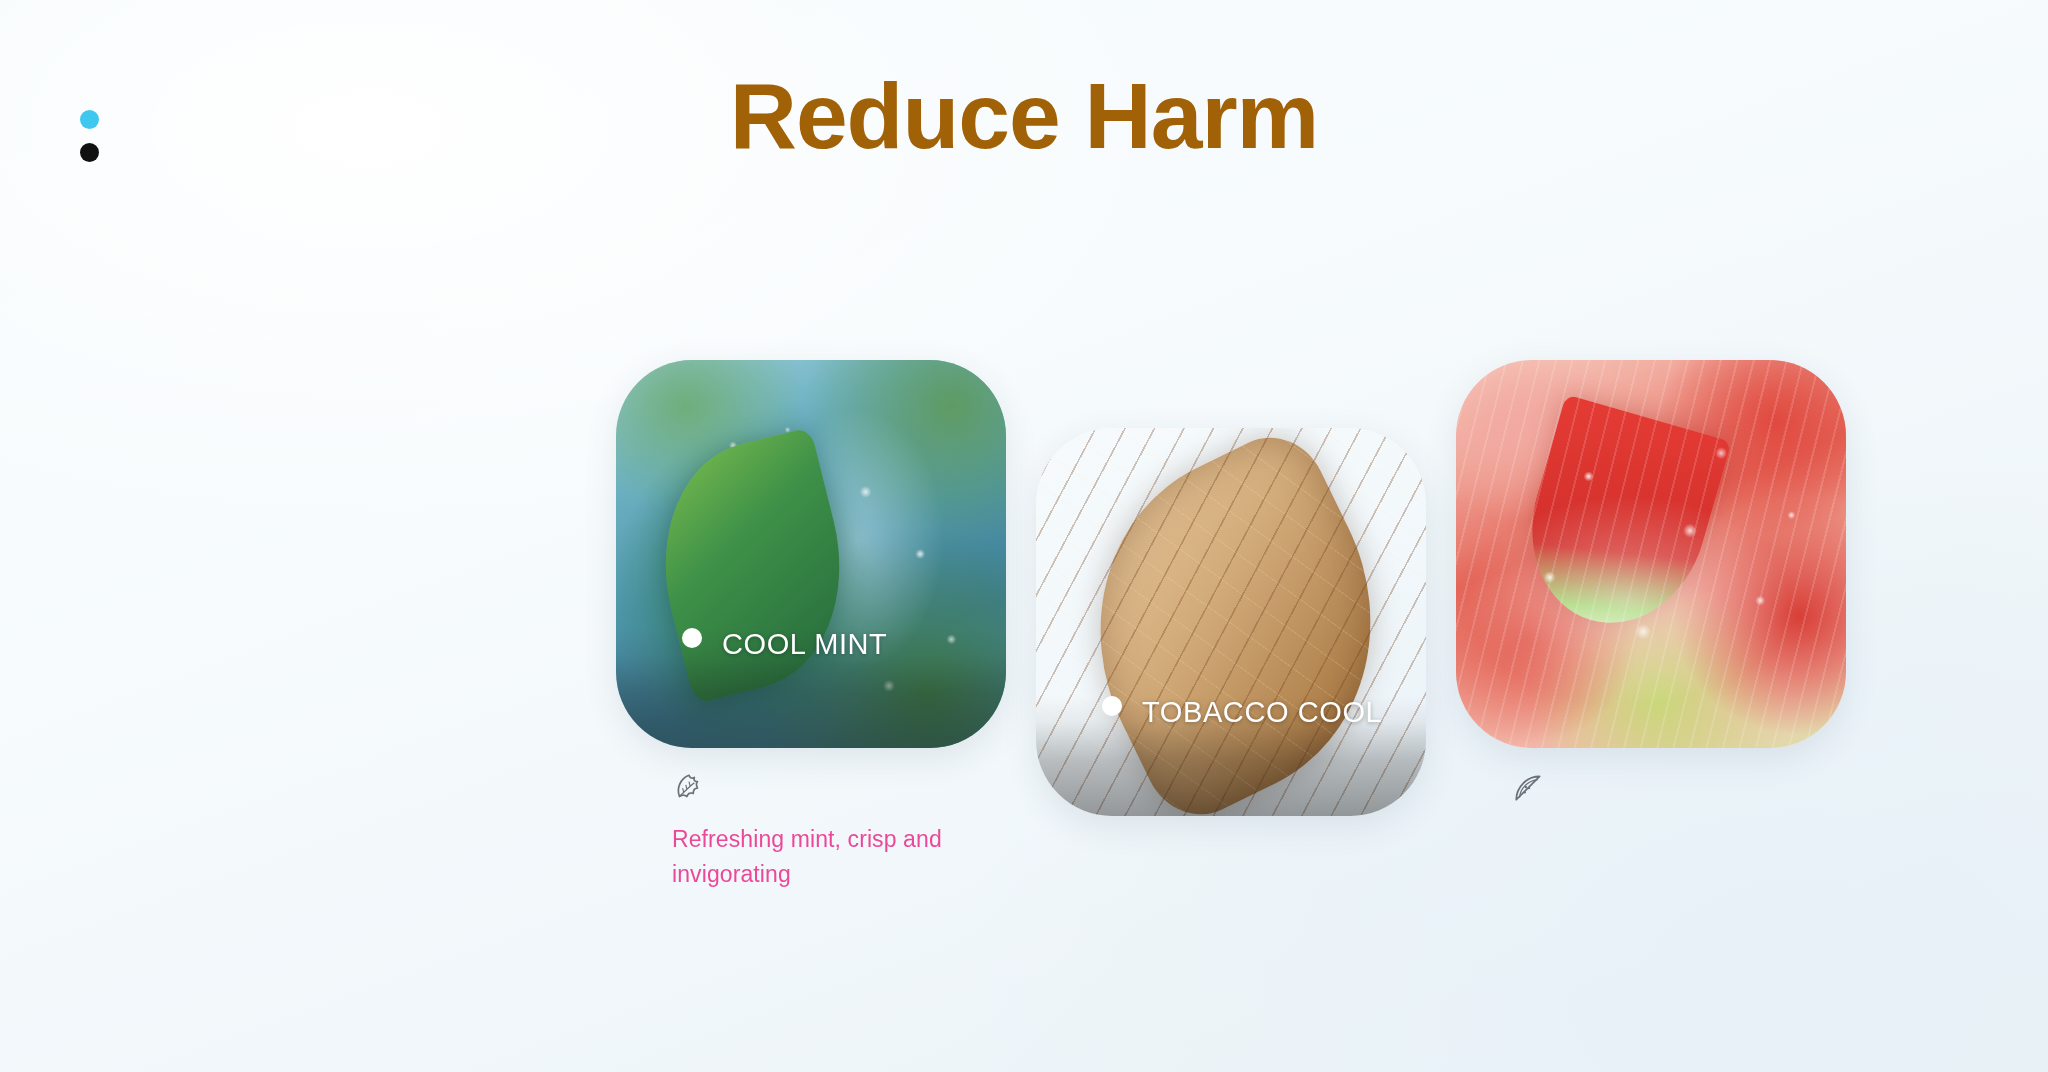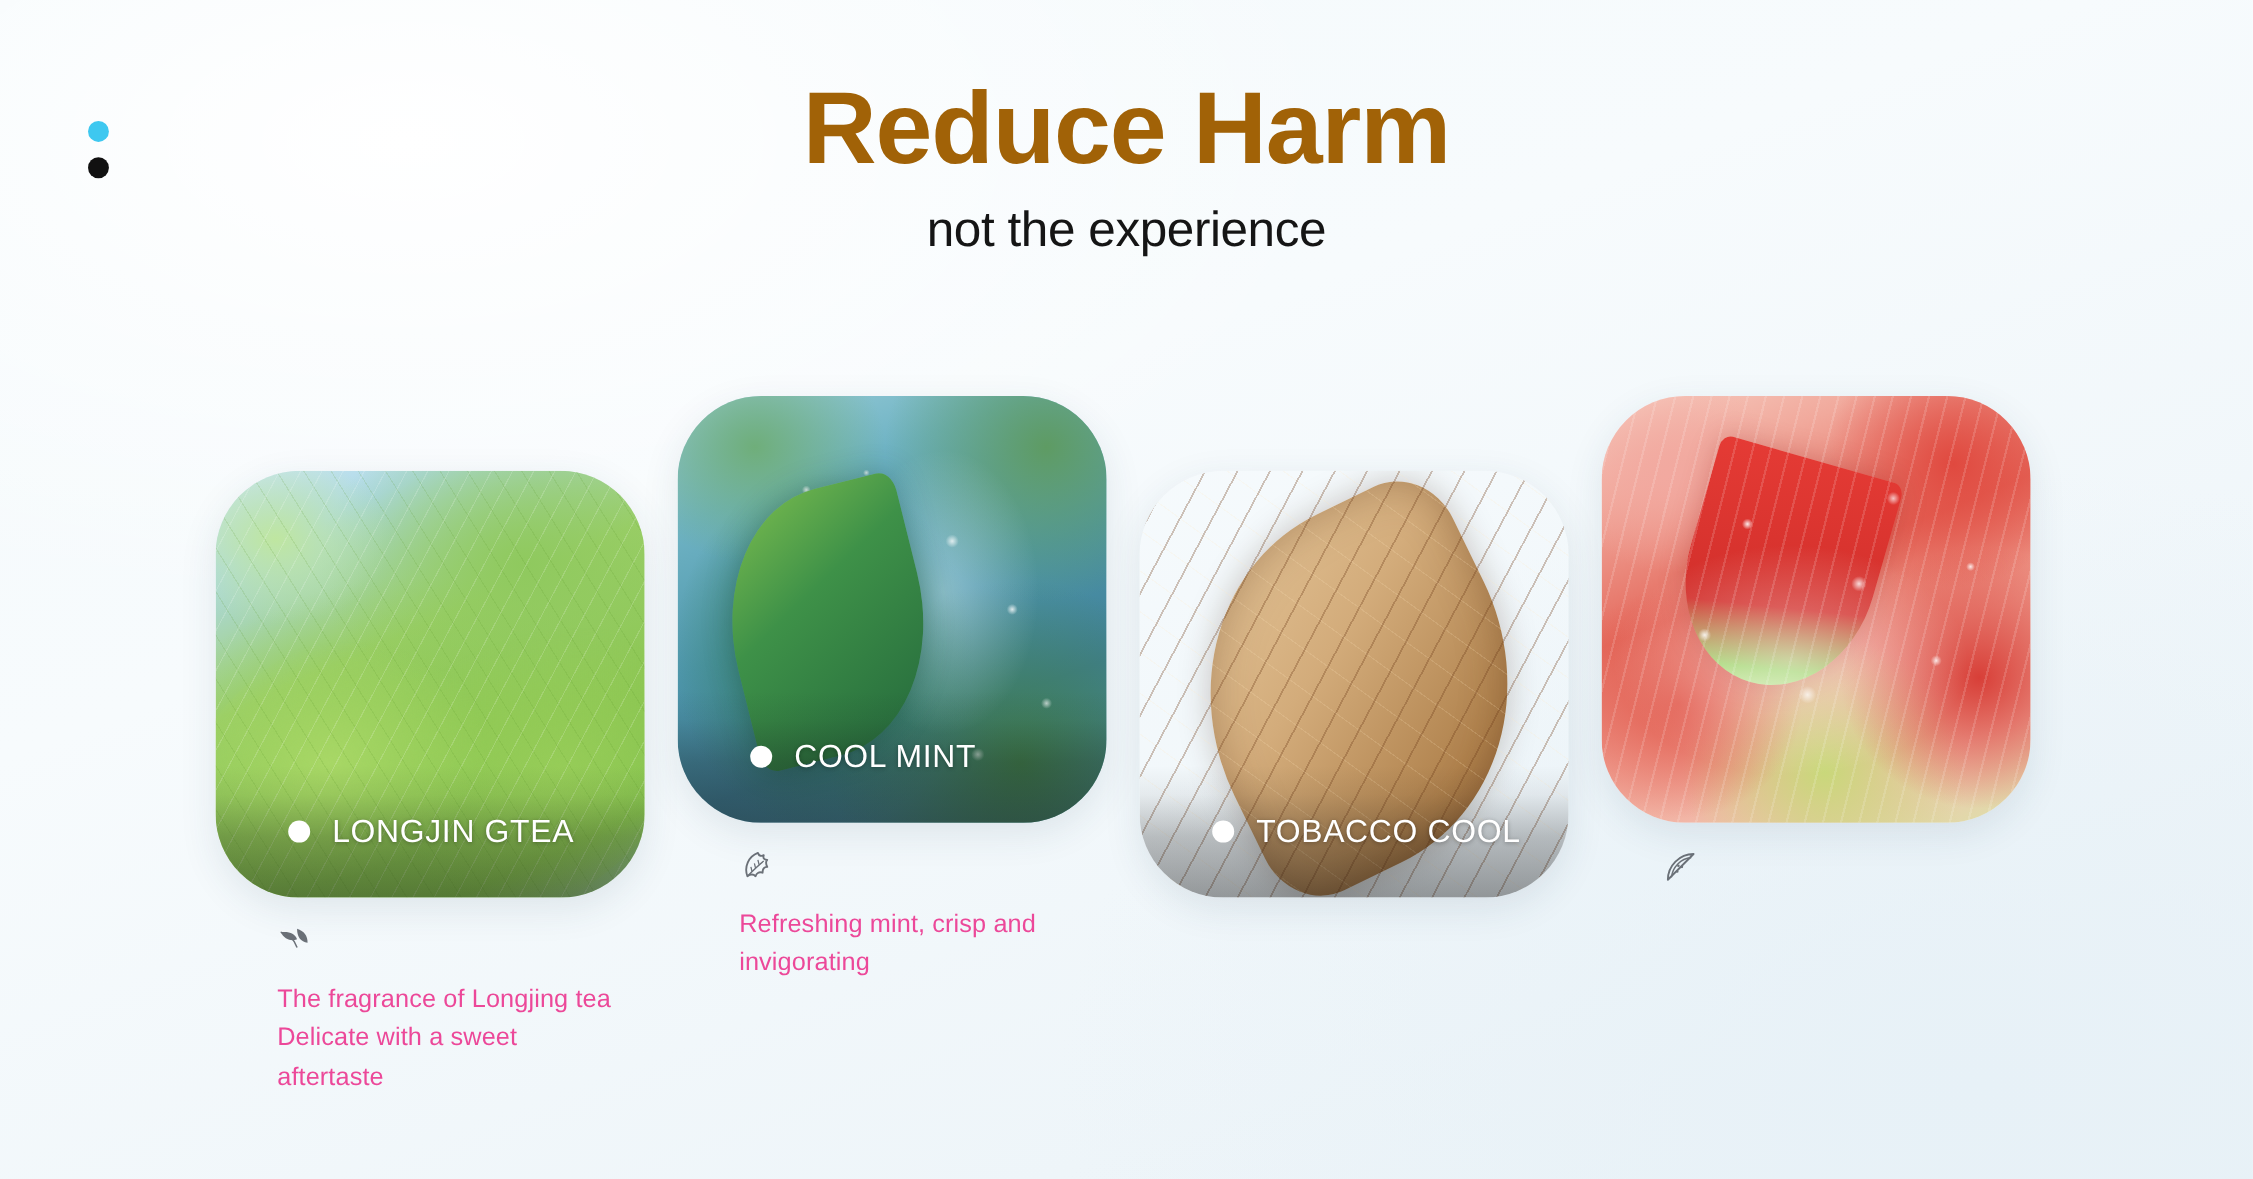--- a/index.html
+++ b/index.html
@@ -215,21 +215,21 @@
       radial-gradient(ellipse 230px 150px at 44% 62%, rgba(255,255,255,0.42) 0%, rgba(255,255,255,0) 70%),
       repeating-linear-gradient(104deg, rgba(255,255,255,0.14) 0px, rgba(255,255,255,0.14) 2px, rgba(255,255,255,0) 2px, rgba(255,255,255,0) 16px);
   }
 
   
   .thumb-label {
     position: absolute;
     left: 0; right: 0; bottom: 0;
     height: 120px;
     display: flex;
-    align-items: center;
+    align-items: flex-start;
     padding-left: 66px;
     gap: 20px;
     background: linear-gradient(to top, rgba(20,20,20,0.42) 0%, rgba(20,20,20,0.26) 46%, rgba(20,20,20,0.06) 78%, rgba(20,20,20,0) 100%);
   }
   .thumb-label .bullet {
     width: 20px; height: 20px;
     border-radius: 50%;
     background: #ffffff;
     flex: 0 0 auto;
   }
@@ -267,44 +267,24 @@
 </head>
 <body>
 
 <div class="dots">
   <span class="dot dot-cyan"></span>
   <span class="dot dot-black"></span>
 </div>
 
 <div class="header">
   <h1 class="title">Reduce Harm</h1>
-  <p class="subtitle">not the experience</p>
 </div>
 
 <div class="cards">
 
-  <div class="card card-0">
-    <div class="thumb">
-      <div class="thumb-art art-tea"></div>
-      <div class="thumb-label">
-        <span class="bullet"></span>
-        <span class="name">LONGJIN GTEA</span>
-      </div>
-    </div>
-    <div class="caption">
-      <span class="cap-icon">
-        <svg viewBox="0 0 32 32" fill="none" stroke="currentColor" stroke-width="1.6">
-          <path d="M3 9c7-1 12 1 14 6-5 2-11 0-14-6z" fill="currentColor" stroke="none"></path>
-          <path d="M17 6c6 2 9 6 9 12-6-1-9-5-9-12z" fill="currentColor" stroke="none"></path>
-          <path d="M3 9c6 1 11 5 14 13" stroke="currentColor" stroke-width="1.3" fill="none"></path>
-        </svg>
-      </span>
-      <div class="cap-text">The fragrance of Longjing tea Delicate with a sweet aftertaste</div>
-    </div>
-  </div>
 
   <div class="card card-1">
     <div class="thumb">
       <div class="thumb-art art-mint"></div>
       <div class="thumb-label">
         <span class="bullet"></span>
         <span class="name">COOL MINT</span>
       </div>
     </div>
     <div class="caption">

